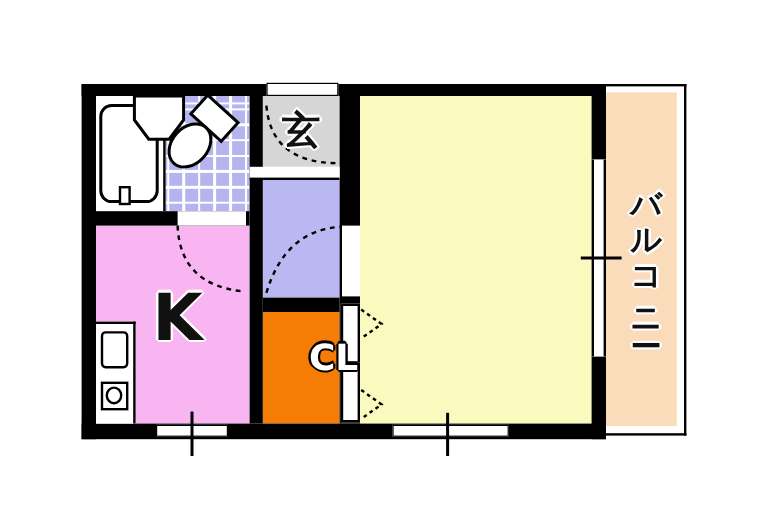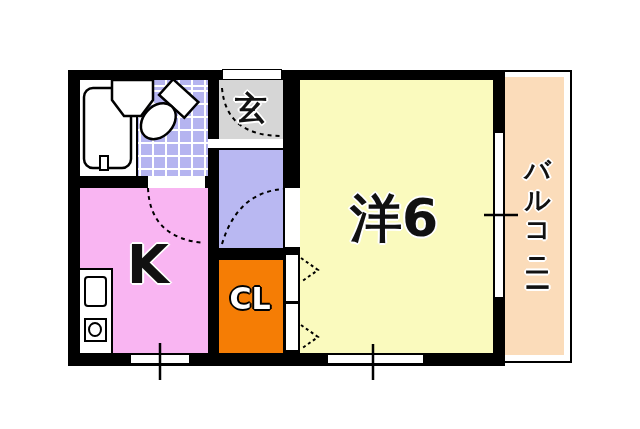--- a/index.html
+++ b/index.html
@@ -17,20 +17,21 @@
   .rlabel{
     position:absolute;color:#111;white-space:nowrap;line-height:1;
     transform:translate(-50%,-50%);
     text-shadow:-2px 0 0 #fff,2px 0 0 #fff,0 -2px 0 #fff,0 2px 0 #fff,
                 -1px -1px 0 #fff,1px -1px 0 #fff,-1px 1px 0 #fff,1px 1px 0 #fff;
   }
   .rlabel-outline-white{
     color:#fff;
     text-shadow:-2px 0 0 #000,2px 0 0 #000,0 -2px 0 #000,0 2px 0 #000,
                 -1px -1px 0 #000,1px -1px 0 #000,-1px 1px 0 #000,1px 1px 0 #000;
+    margin-left:28px;
   }
   .vertical{writing-mode:vertical-rl;transform:translateX(-50%);}
   svg{position:absolute;left:0;top:0;pointer-events:none;}
 </style>
 </head>
 <body>
 
 <div class="stage">
 
   <div class="abs tilegrid" style="left:80px;top:80px;width:128px;height:96px;"></div>
@@ -83,16 +84,15 @@
     <path d="M301 258 L318 270 L301 282" fill="none" stroke="#000" stroke-width="2" stroke-dasharray="3 3"></path>
     <path d="M301 325 L318 337 L301 349" fill="none" stroke="#000" stroke-width="2" stroke-dasharray="3 3"></path>
     <line x1="160" y1="343" x2="160" y2="380" stroke="#000" stroke-width="2.5"></line>
     <line x1="373" y1="344" x2="373" y2="380" stroke="#000" stroke-width="2.5"></line>
     <line x1="484" y1="215" x2="518" y2="215" stroke="#000" stroke-width="2.5"></line>
   </svg>
 
   <div class="rlabel" style="left:251px;top:108px;font-size:32px;font-weight:600;">玄</div>
   <div class="rlabel" style="left:148px;top:265px;font-size:54px;font-weight:700;">K</div>
   <div class="rlabel rlabel-outline-white" style="left:250px;top:299px;font-size:30px;font-weight:700;">CL</div>
-  <div class="rlabel" style="left:394px;top:218px;font-size:52px;font-weight:600;">洋6</div>
   <div class="rlabel vertical" style="left:538px;top:140px;font-size:26px;font-weight:600;letter-spacing:4px;transform:translateX(-50%);">バルコニー</div>
 
 </div>
 
 </body></html>

